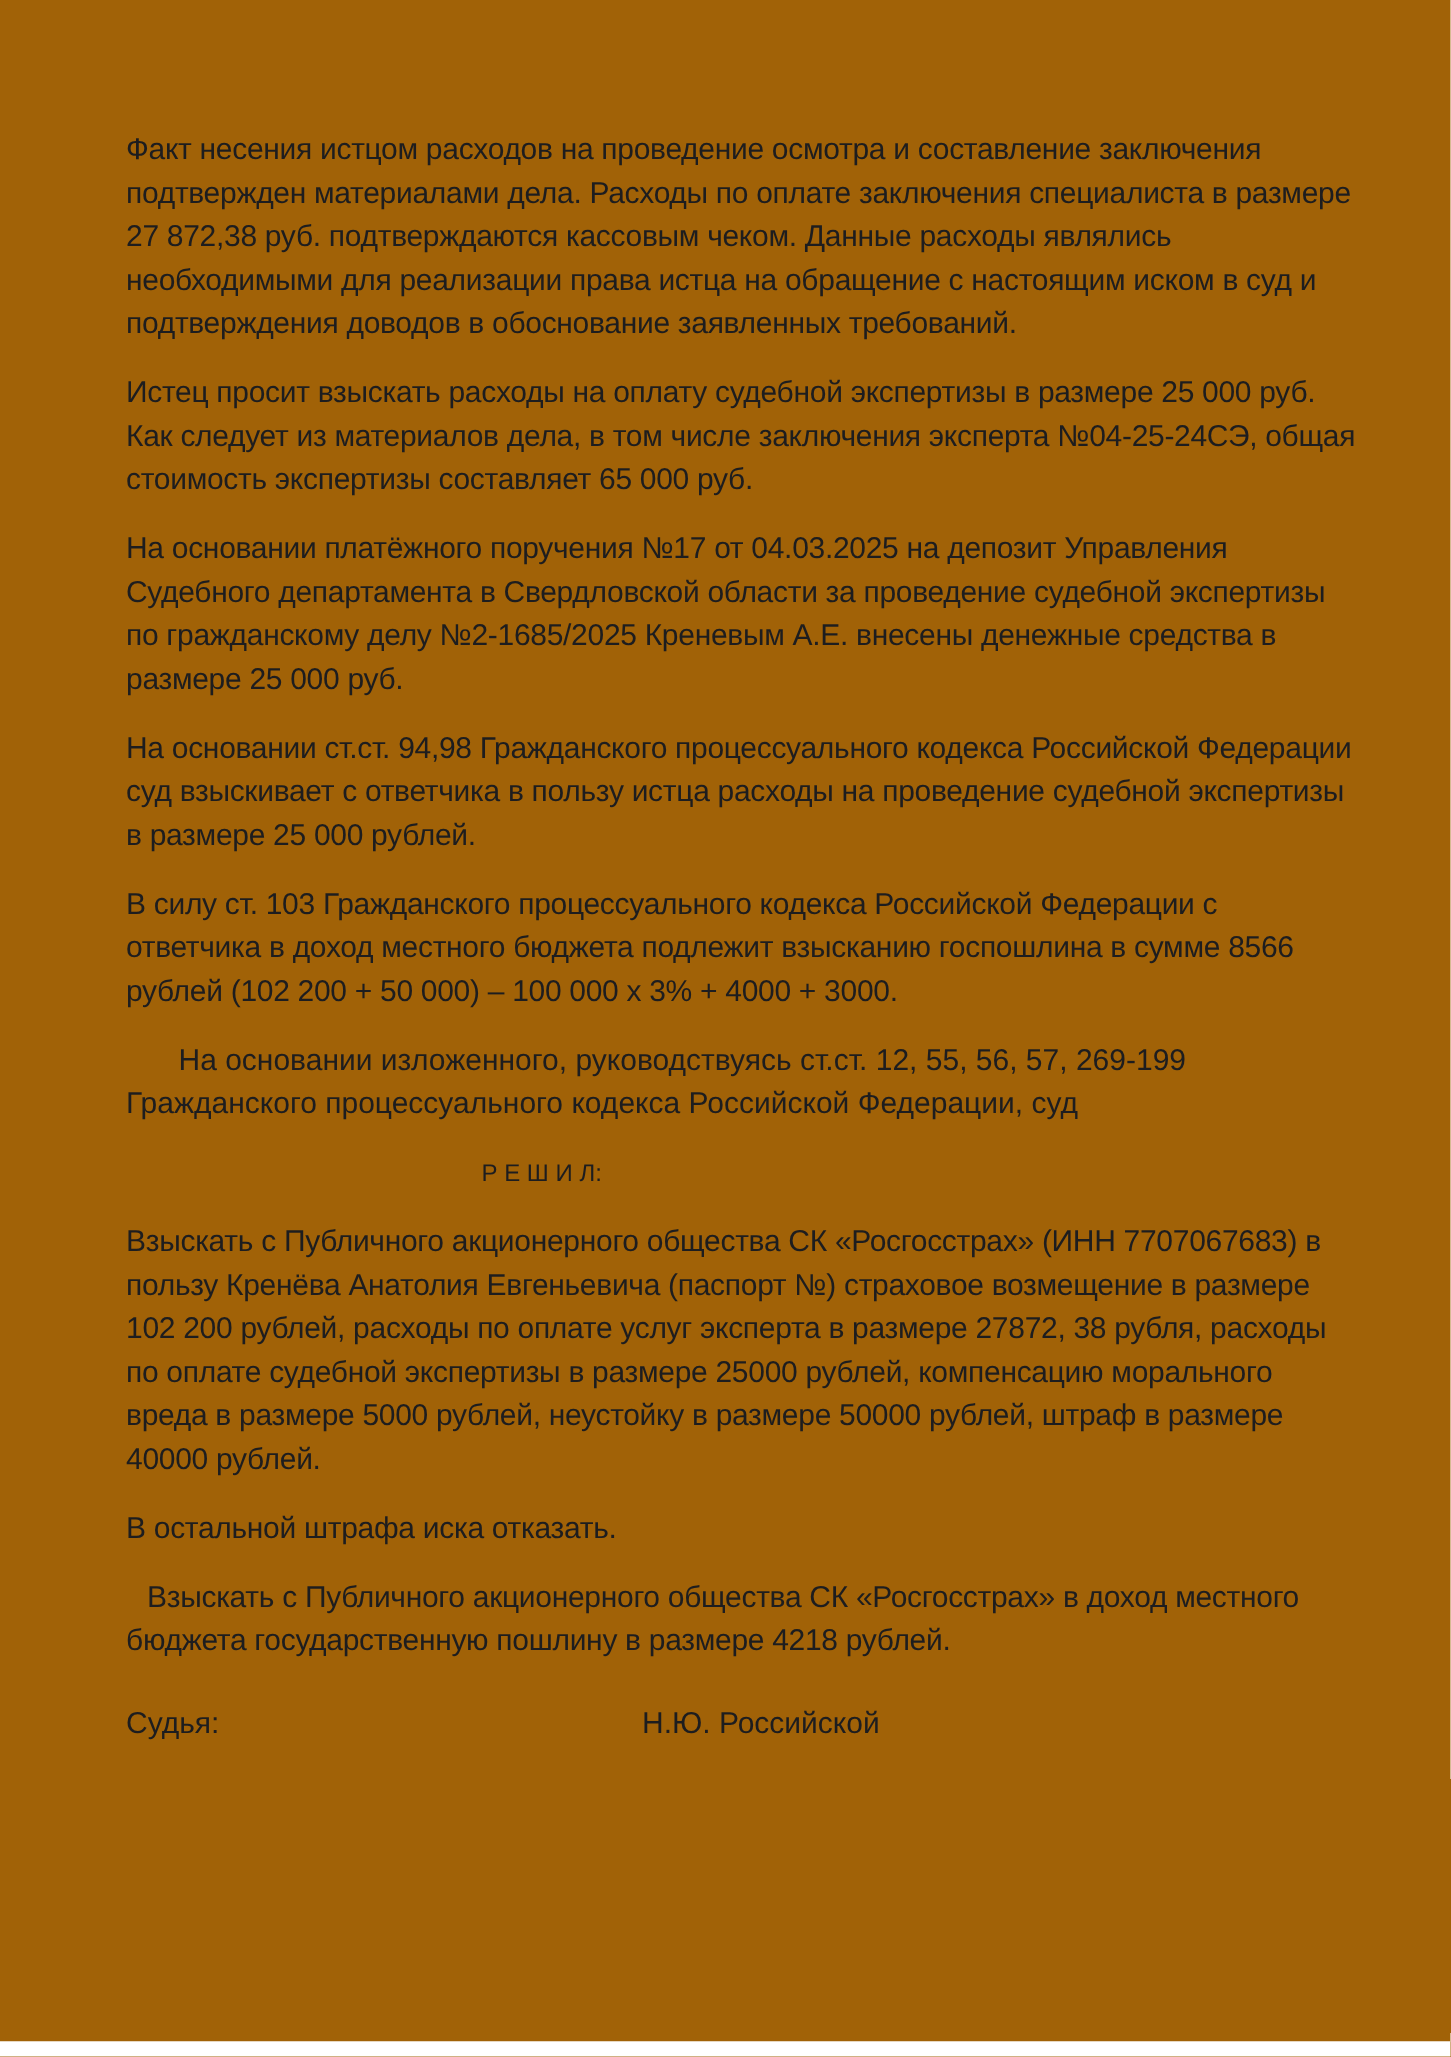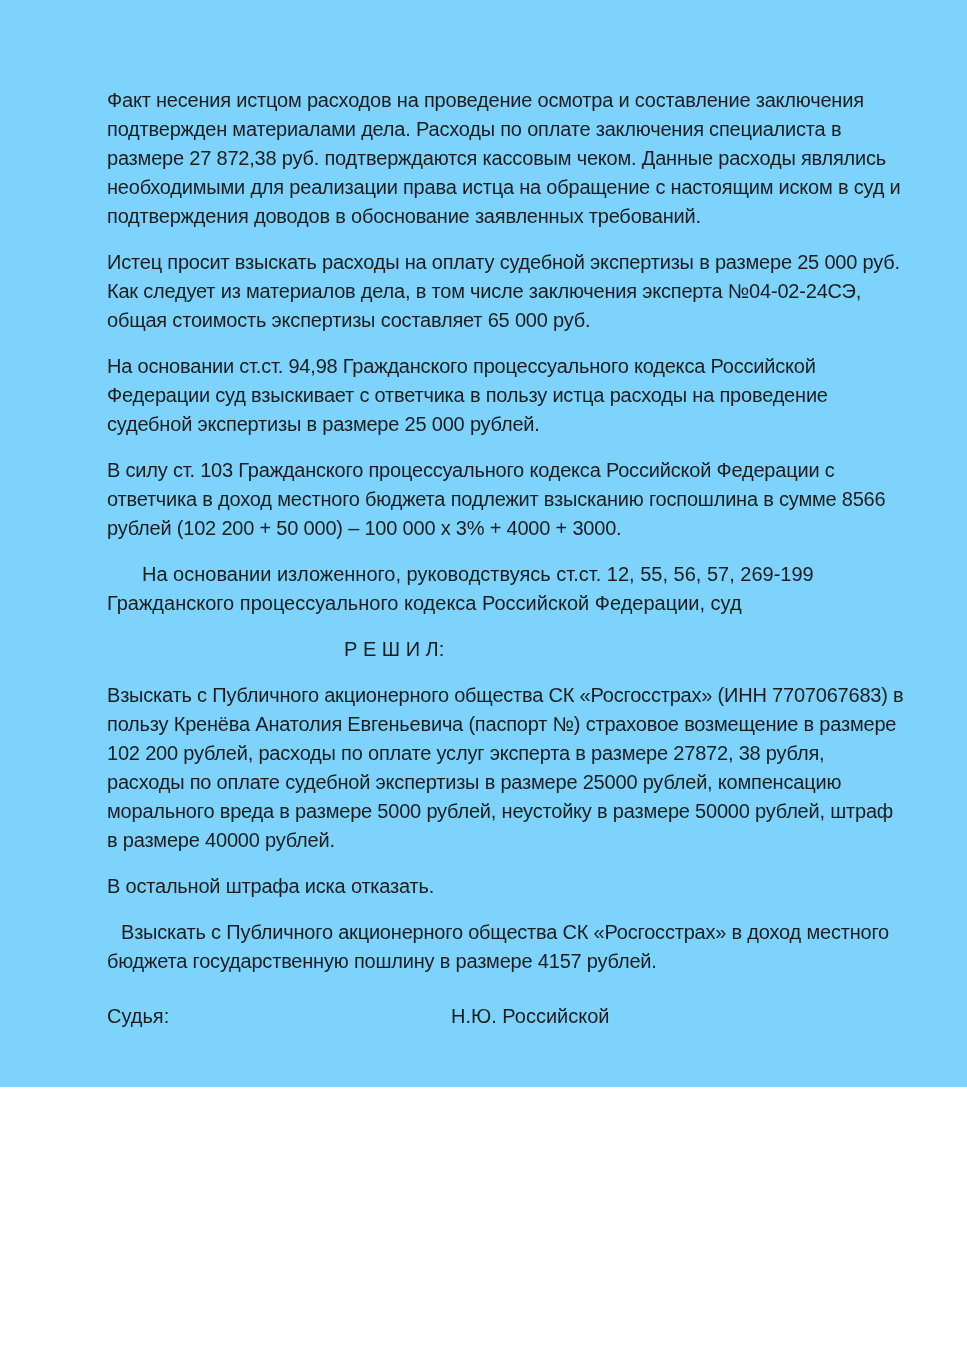--- a/index.html
+++ b/index.html
@@ -3,44 +3,44 @@
 <meta charset="utf-8">
 <style>
   html, body {
     margin: 0;
     padding: 0;
     background: #ffffff;
   }
   .page {
     position: relative;
     width: 967px;
-    height: 1087px;
+    height: 1361px;
     box-sizing: border-box;
-    background: #7dd3fc;
-    padding: 86px 62px 0 107px;
+    background: #a16207;
+    padding: 86px 62px 0 84px;
     overflow: hidden;
     font-family: "Liberation Sans", sans-serif;
     color: #1d1d1f;
   }
   .para {
     margin: 0 0 17px 0;
     font-size: 20px;
     line-height: 29px;
     letter-spacing: -0.2px;
     text-align: left;
   }
   
   .para.regular {
     letter-spacing: 0;
   }
   .para.indent-lg { text-indent: 35px; }
   .para.indent-sm { text-indent: 14px; }
   .resolution {
     margin: 0 0 17px 0;
-    font-size: 20px;
+    font-size: 16px;
     line-height: 29px;
     letter-spacing: 0;
     padding-left: 237px;
   }
   .signature {
     margin-top: 26px;
     font-size: 20px;
     line-height: 29px;
     letter-spacing: 0;
     display: flex;
@@ -51,37 +51,38 @@
     width: 344px;
   }
 </style>
 </head>
 <body>
 
 <div class="page">
 
   <p class="para">Факт несения истцом расходов на проведение осмотра и составление заключения подтвержден материалами дела. Расходы по оплате заключения специалиста в размере 27 872,38 руб. подтверждаются кассовым чеком. Данные расходы являлись необходимыми для реализации права истца на обращение с настоящим иском в суд и подтверждения доводов в обоснование заявленных требований.</p>
 
-  <p class="para">Истец просит взыскать расходы на оплату судебной экспертизы в размере 25 000 руб. Как следует из материалов дела, в том числе заключения эксперта №04-02-24СЭ, общая стоимость экспертизы составляет 65 000 руб.</p>
+  <p class="para">Истец просит взыскать расходы на оплату судебной экспертизы в размере 25 000 руб. Как следует из материалов дела, в том числе заключения эксперта №04-25-24СЭ, общая стоимость экспертизы составляет 65 000 руб.</p>
 
+  <p class="para">На основании платёжного поручения №17 от 04.03.2025 на депозит Управления Судебного департамента в Свердловской области за проведение судебной экспертизы по гражданскому делу №2-1685/2025 Креневым А.Е. внесены денежные средства в размере 25 000 руб.</p>
 
   <p class="para">На основании ст.ст. 94,98 Гражданского процессуального кодекса Российской Федерации суд взыскивает с ответчика в пользу истца расходы на проведение судебной экспертизы в размере 25 000 рублей.</p>
 
   <p class="para">В силу ст. 103 Гражданского процессуального кодекса Российской Федерации с ответчика в доход местного бюджета подлежит взысканию госпошлина в сумме 8566 рублей (102 200 + 50 000) – 100 000 х 3% + 4000 + 3000.</p>
 
   <p class="para regular indent-lg">На основании изложенного, руководствуясь ст.ст. 12, 55, 56, 57, 269-199 Гражданского процессуального кодекса Российской Федерации, суд</p>
 
   <p class="resolution">Р Е Ш И Л:</p>
 
 
   <p class="para">Взыскать с Публичного акционерного общества СК «Росгосстрах» (ИНН 7707067683) в пользу Кренёва Анатолия Евгеньевича (паспорт №) страховое возмещение в размере 102 200 рублей, расходы по оплате услуг эксперта в размере 27872, 38 рубля, расходы по оплате судебной экспертизы в размере 25000 рублей, компенсацию морального вреда в размере 5000 рублей, неустойку в размере 50000 рублей, штраф в размере 40000 рублей.</p>
 
   <p class="para">В остальной штрафа иска отказать.</p>
 
-  <p class="para indent-sm">Взыскать с Публичного акционерного общества СК «Росгосстрах» в доход местного бюджета государственную пошлину в размере 4157 рублей.</p>
+  <p class="para indent-sm">Взыскать с Публичного акционерного общества СК «Росгосстрах» в доход местного бюджета государственную пошлину в размере 4218 рублей.</p>
 
 
   <div class="signature">
     <span class="sig-label">Судья:</span>
     <span class="sig-name">Н.Ю. Российской</span>
   </div>
 
 </div>
 
 </body></html>

